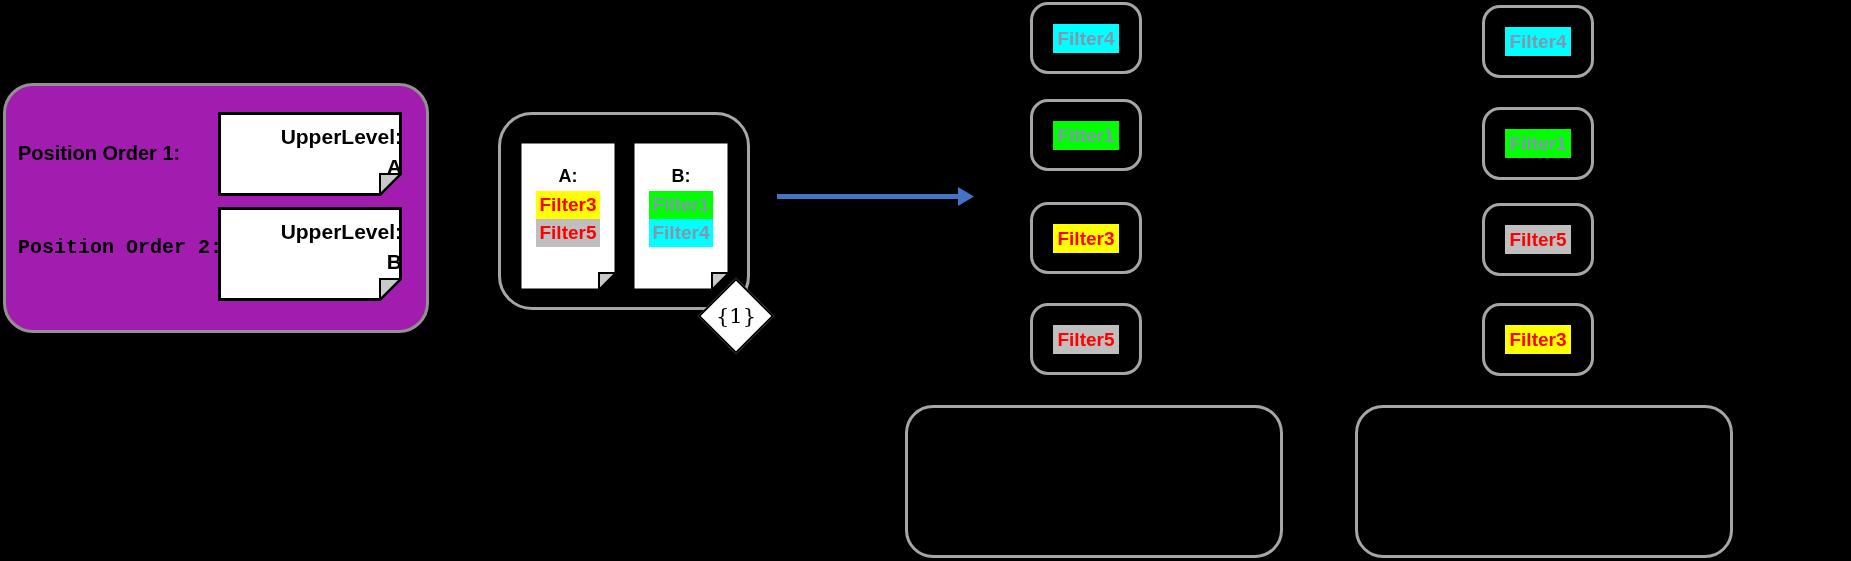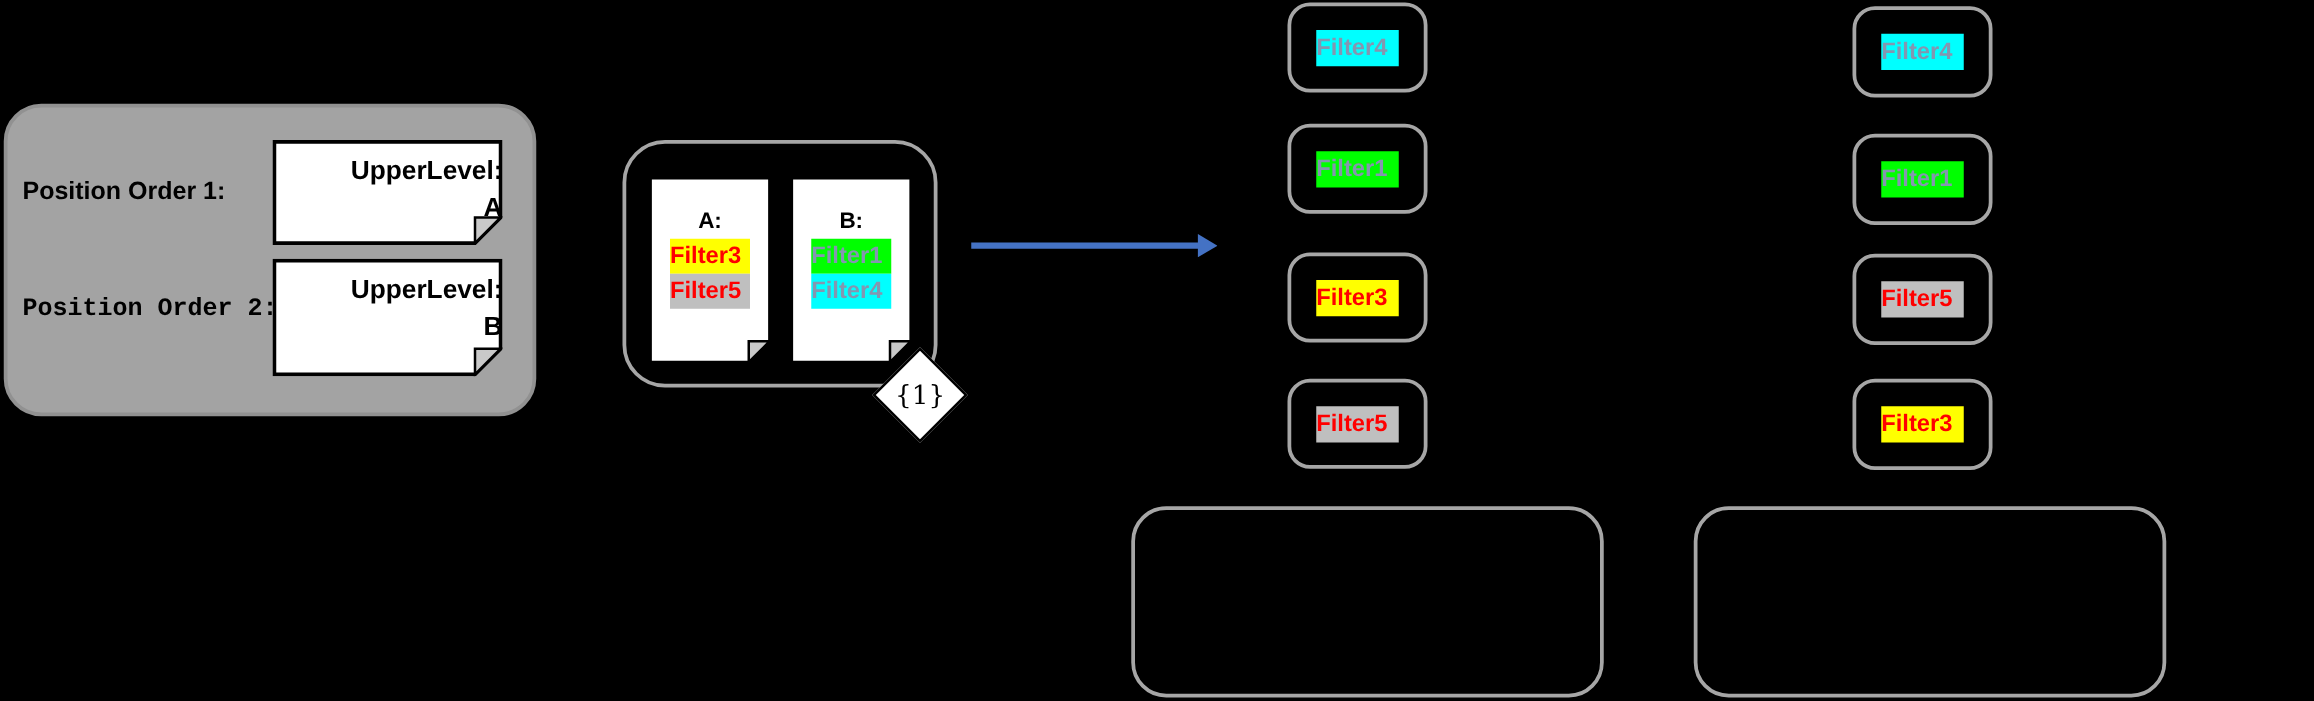--- a/index.html
+++ b/index.html
@@ -29,21 +29,21 @@
     position:absolute;left:498px;top:112px;width:252px;height:198px;
     background:#000;border:3px solid #a6a6a6;border-radius:34px;box-sizing:border-box;
   }
   .doc{position:absolute;width:98px;height:150px;}
   .docA{left:18px;top:26px;}
   .docB{left:131px;top:26px;}
   .doc-content{position:absolute;left:0;top:0;width:100%;padding-top:25px;text-align:center;box-sizing:border-box;}
   .doc-title{font-weight:bold;font-size:18px;color:#000;margin-bottom:4px;}
   .chip{
     display:block;width:64px;height:28px;line-height:28px;margin:0 auto;
-    font-weight:bold;font-size:19px;text-align:left;white-space:nowrap;overflow:hidden;
+    font-weight:bold;font-size:19px;text-align:center;white-space:nowrap;overflow:hidden;
   }
   
   .diamond{
     position:absolute;left:709px;top:289px;width:54px;height:54px;
     background:#fff;border:2.5px solid #000;transform:rotate(45deg);
     box-sizing:border-box;z-index:5;display:flex;align-items:center;justify-content:center;
   }
   .diamond span{
     transform:rotate(-45deg);font-family:"DejaVu Serif",serif;
     font-size:21px;color:#000;
@@ -71,21 +71,21 @@
     border:3px solid #a6a6a6;border-radius:28px;box-sizing:border-box;
   }
   .ebox.left{left:905px;}
   .ebox.right{left:1355px;}
 </style>
 </head>
 <body>
 
 <div class="canvas">
 
-  <div class="legend" style="background-color: #a3a3a3;">
+  <div class="legend" style="background-color: #a21caf;">
     <div class="legend-label l1">Position Order 1:</div>
     <div class="note noteA">
       <svg width="184" height="84" viewBox="0 0 184 84">
         <polygon points="1.5,1.5 182.5,1.5 182.5,62 162,82.5 1.5,82.5" fill="#ffffff" stroke="#000000" stroke-width="3"></polygon>
         <polygon points="162,82.5 182.5,62 162,62" fill="#c9c9c9" stroke="#000000" stroke-width="2"></polygon>
       </svg>
       <div class="note-text">
         <div>UpperLevel:</div>
         <div>A</div>
       </div>

